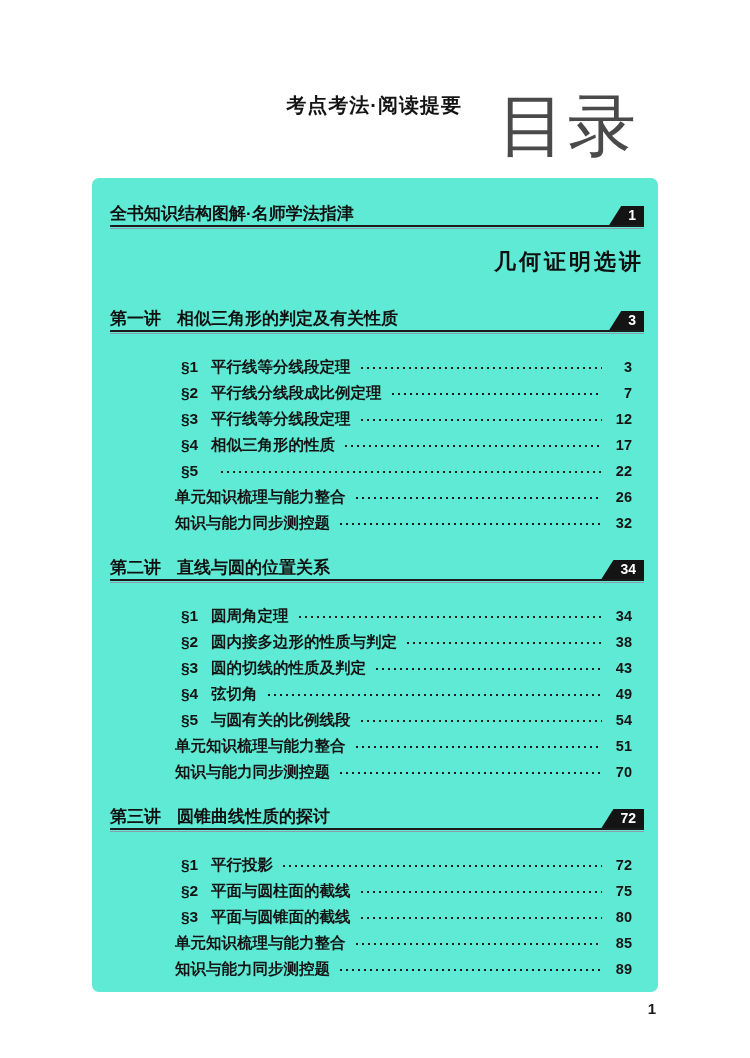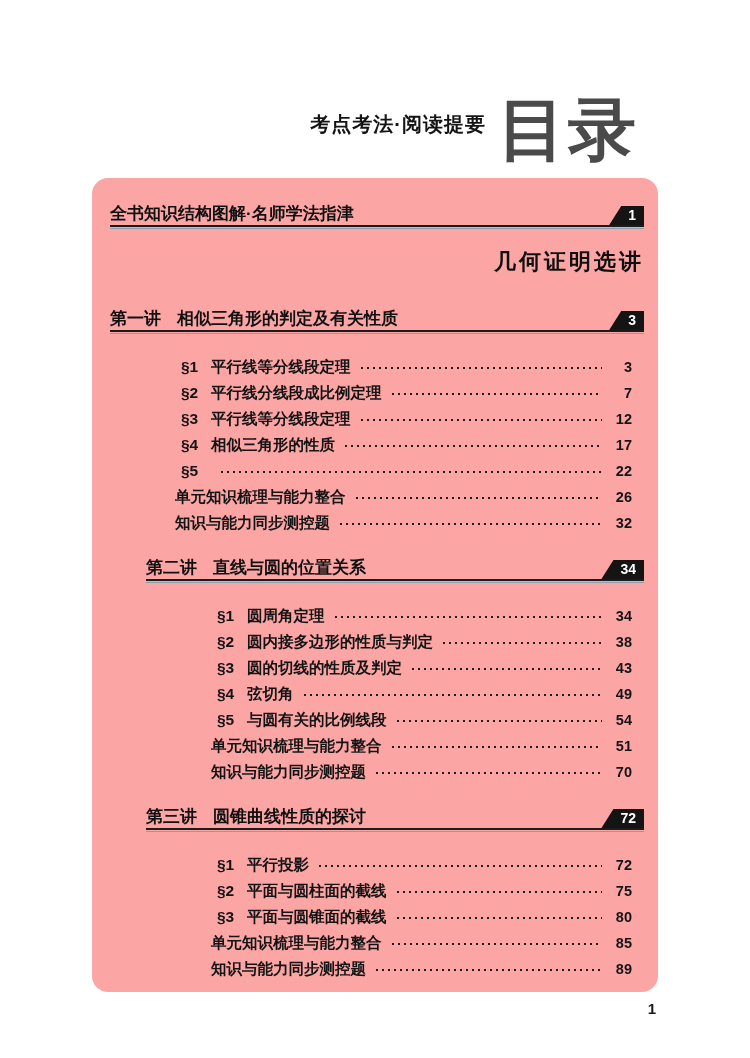--- a/index.html
+++ b/index.html
@@ -7,30 +7,30 @@
   body {
     width:750px; height:1058px; position:relative;
     background:#ffffff; overflow:hidden;
     font-family:"Liberation Sans","DejaVu Sans",sans-serif;
     color:#1a1a1a;
   }
 
   
   .page-head {
     position:absolute; top:92px; left:0; right:112px;
-    display:flex; justify-content:flex-end; align-items:center; gap:12px;
+    display:flex; justify-content:flex-end; align-items:flex-start; gap:36px;
     height:74px;
   }
   .kicker { font-size:20px; font-weight:bold; letter-spacing:1px; padding-bottom:9px; color:#141414; }
-  .big-title { font-size:68px; font-weight:bold; color:#4a4a4a; line-height:0.98; letter-spacing:2px; }
+  .big-title { font-size:68px; font-weight:normal; color:#4a4a4a; line-height:0.98; letter-spacing:2px; }
 
   
   .toc-panel {
     position:absolute; left:92px; top:178px; width:566px; height:814px;
-    background:#fca5a5; border-radius:16px;
+    background:#5eead4; border-radius:7px;
     padding:22px 14px 0 18px;
   }
 
   
   .rule-row {
     position:relative; display:flex; align-items:flex-end;
     height:27px; font-size:17px; font-weight:bold; color:#101010;
     border-bottom:2px solid #1b1b1b;
   }
   .rule-row::after {
@@ -44,21 +44,21 @@
     padding:0 8px 0 19px; text-align:right;
     clip-path:polygon(12px 0, 100% 0, 100% 100%, 0 100%);
   }
 
   .part-title {
     margin:20px 0 28px; text-align:right;
     font-family:"DejaVu Serif","Liberation Serif",serif;
     font-weight:bold; font-size:22px; letter-spacing:3px; color:#0f0f0f;
   }
 
-  .chapter + .chapter { margin-top:18px;margin-left:36px; }
+  .chapter + .chapter { margin-top:18px; }
 
   .items { list-style:none; margin:22px 0 0; padding:0; }
   .toc-row {
     display:flex; align-items:center; height:26px; padding-right:12px;
     font-size:15.5px; font-weight:bold; color:#141414;
   }
   .toc-row.sub   { padding-left:71px; }
   .toc-row.plain { padding-left:65px; }
   .sec-no  { flex:none; width:30px; }
   .sec-title { flex:none; white-space:nowrap; }

